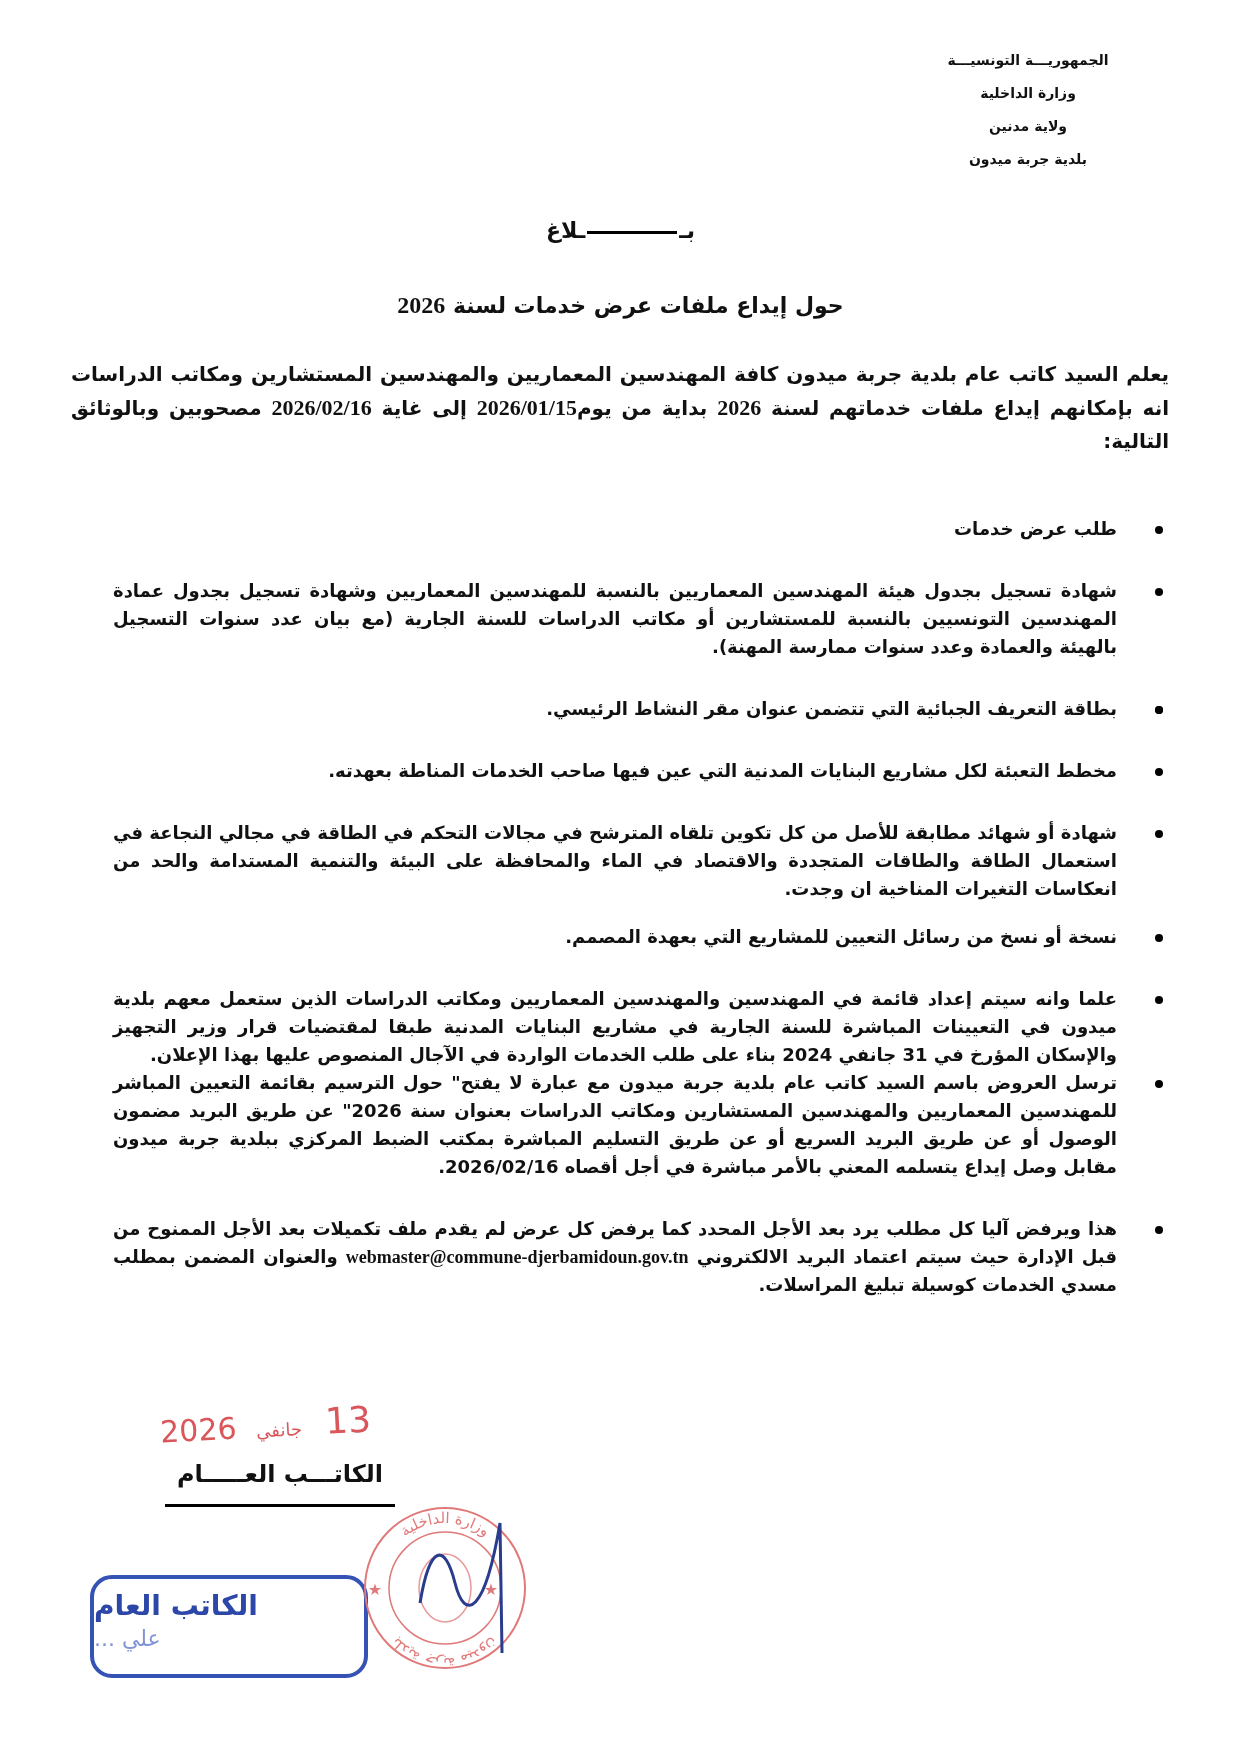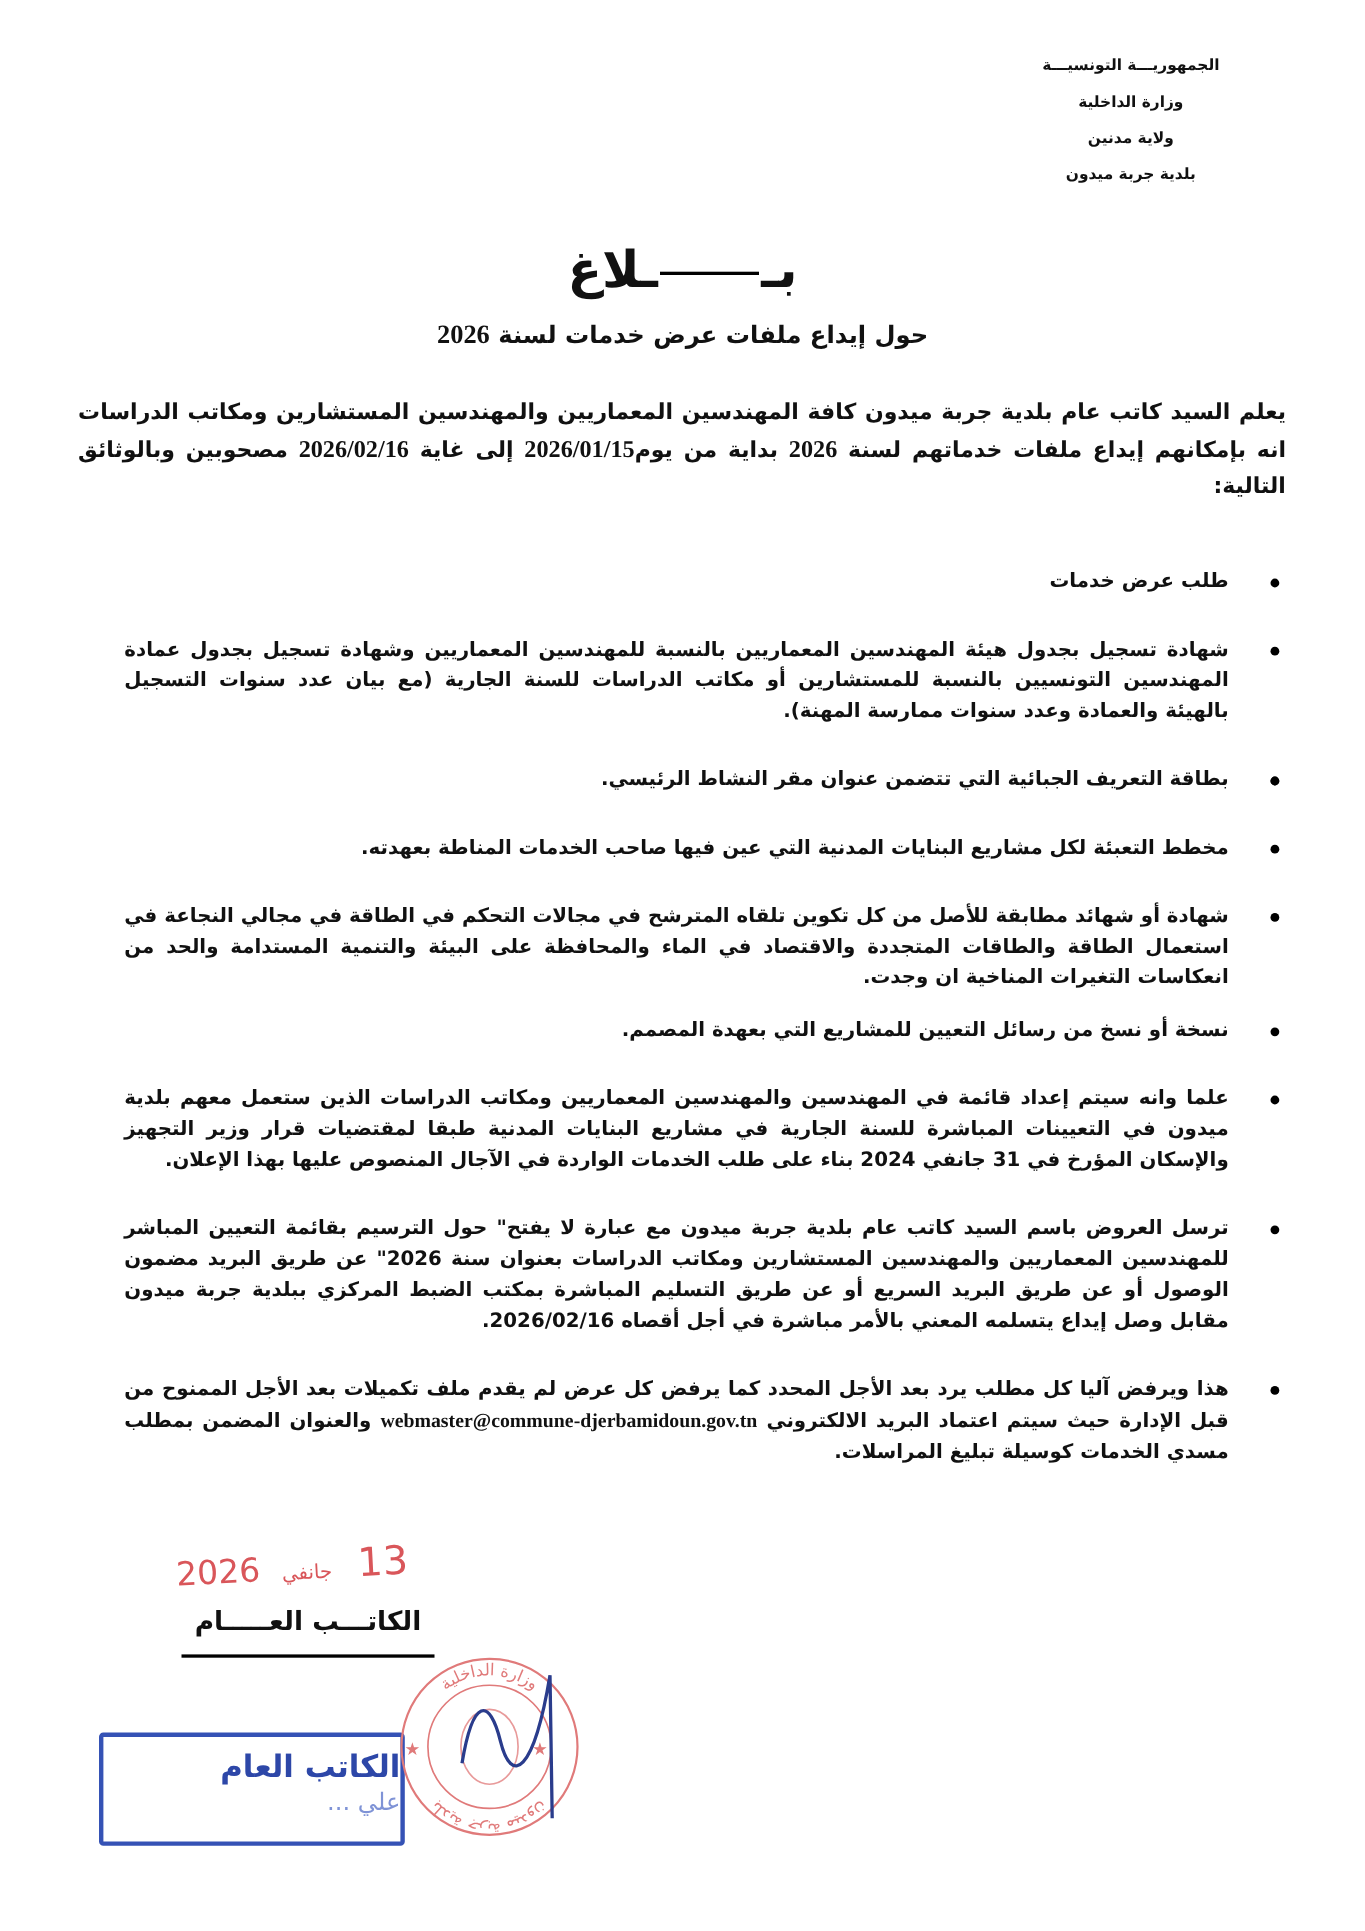--- a/index.html
+++ b/index.html
@@ -5,21 +5,21 @@
     html, body { margin: 0; padding: 0; background: #ffffff; }
     body { width: 1241px; height: 1755px; position: relative; overflow: hidden;
       font-family: "DejaVu Sans", "Liberation Sans", sans-serif; color: #111; }
     .page { position: absolute; inset: 0; direction: rtl; }
 
     .header-block { position: absolute; top: 44px; right: 73px; width: 280px; text-align: center;
       font-weight: bold; font-size: 14px; line-height: 33px; }
     .header-block div { white-space: nowrap; }
 
     .title-main { position: absolute; top: 218px; left: 0; width: 1241px; text-align: center;
-      font-family: "DejaVu Sans", sans-serif; font-weight: bold; font-size: 46px; letter-spacing: 1px; }
+      font-family: "DejaVu Sans", sans-serif; font-weight: bold; font-size: 22px; letter-spacing: 1px; }
     .title-main .kashida { display: inline-block; width: 90px; height: 3px; background: #000; vertical-align: middle; margin: 0 2px; }
 
     .subtitle { position: absolute; top: 292px; left: 0; width: 1241px; text-align: center;
       font-weight: bold; font-size: 22px; }
     .subtitle .num { font-family: "Liberation Serif", serif; font-size: 24px; }
 
     .intro { position: absolute; top: 358px; right: 72px; width: 1098px; text-align: justify;
       text-align-last: right; font-weight: bold; font-size: 20px; line-height: 33px; }
     .intro .num { font-family: "Liberation Serif", serif; font-size: 22px; }
 
@@ -32,21 +32,21 @@
     .stamp-date { position: absolute; top: 1404px; left: 160px; color: #d9565a; font-size: 30px;
       font-family: "DejaVu Sans", sans-serif; direction: rtl; letter-spacing: 1px; transform: rotate(-3deg); }
     .stamp-date .day { font-size: 36px; margin-left: 14px; }
     .stamp-date .month { font-size: 18px; margin-left: 10px; }
 
     .signature-title { position: absolute; top: 1460px; left: 165px; width: 230px; text-align: center;
       font-weight: bold; font-size: 24px; border-bottom: 3px solid #000; padding-bottom: 16px; }
 
     .official-seal { position: absolute; top: 1503px; left: 360px; width: 170px; height: 170px; }
     .sig-stamp { position: absolute; top: 1575px; left: 90px; width: 270px; height: 95px;
-      border: 4px solid #3552b5; border-radius: 4px; color: #3552b5; text-align: right; }
+      border: 4px solid #3552b5; border-radius: 22px; color: #3552b5; text-align: left; }
     .sig-stamp .line1 { font-size: 28px; font-weight: bold; margin-top: 10px; color: #2d47a8; }
     .sig-stamp .line2 { font-size: 22px; margin-top: 4px; color: #7f93d6; letter-spacing: 6px; }
   </style>
 </head>
 <body>
 
 <div class="page">
 
   <div class="header-block">
     <div>الجمهوريـــة التونسيـــة</div>
@@ -74,21 +74,21 @@
   </div>
 
   <ul class="items">
     <li style="margin-bottom:34px"><span class="bullet"></span><span>طلب عرض خدمات</span></li>
     <li style="margin-bottom:34px"><span class="bullet"></span><span>شهادة تسجيل بجدول هيئة المهندسين المعماريين بالنسبة للمهندسين المعماريين وشهادة تسجيل بجدول عمادة المهندسين التونسيين بالنسبة للمستشارين أو مكاتب الدراسات للسنة الجارية (مع بيان عدد سنوات التسجيل بالهيئة والعمادة وعدد سنوات ممارسة المهنة).</span></li>
     <li style="margin-bottom:34px"><span class="bullet"></span></li>
     <li style="margin-bottom:34px"><span class="bullet"></span><span>بطاقة التعريف الجبائية التي تتضمن عنوان مقر النشاط الرئيسي.</span></li>
     <li style="margin-bottom:34px"><span class="bullet"></span><span>مخطط التعبئة لكل مشاريع البنايات المدنية التي عين فيها صاحب الخدمات المناطة بعهدته.</span></li>
     <li style="margin-bottom:20px"><span class="bullet"></span><span>شهادة أو شهائد مطابقة للأصل من كل تكوين تلقاه المترشح في مجالات التحكم في الطاقة في مجالي النجاعة في استعمال الطاقة والطاقات المتجددة والاقتصاد في الماء والمحافظة على البيئة والتنمية المستدامة والحد من انعكاسات التغيرات المناخية ان وجدت.</span></li>
     <li style="margin-bottom:34px"><span class="bullet"></span><span>نسخة أو نسخ من رسائل التعيين للمشاريع التي بعهدة المصمم.</span></li>
-    <li style="margin-bottom:34px"><span class="bullet"></span><span>علما وانه سيتم إعداد قائمة في المهندسين والمهندسين المعماريين ومكاتب الدراسات الذين ستعمل معهم بلدية ميدون في التعيينات المباشرة للسنة الجارية في مشاريع البنايات المدنية طبقا لمقتضيات قرار وزير التجهيز والإسكان المؤرخ في 31 جانفي 2024 بناء على طلب الخدمات الواردة في الآجال المنصوص عليها بهذا الإعلان.</span></li>
+    <li style=""><span class="bullet"></span><span>علما وانه سيتم إعداد قائمة في المهندسين والمهندسين المعماريين ومكاتب الدراسات الذين ستعمل معهم بلدية ميدون في التعيينات المباشرة للسنة الجارية في مشاريع البنايات المدنية طبقا لمقتضيات قرار وزير التجهيز والإسكان المؤرخ في 31 جانفي 2024 بناء على طلب الخدمات الواردة في الآجال المنصوص عليها بهذا الإعلان.</span></li>
     <li style="margin-bottom:34px"><span class="bullet"></span><span>ترسل العروض باسم السيد كاتب عام بلدية جربة ميدون مع عبارة لا يفتح" حول الترسيم بقائمة التعيين المباشر للمهندسين المعماريين والمهندسين المستشارين ومكاتب الدراسات بعنوان سنة 2026" عن طريق البريد مضمون الوصول أو عن طريق البريد السريع أو عن طريق التسليم المباشرة بمكتب الضبط المركزي ببلدية جربة ميدون مقابل وصل إيداع يتسلمه المعني بالأمر مباشرة في أجل أقصاه 2026/02/16.</span></li>
     <li><span class="bullet"></span><span>هذا ويرفض آليا كل مطلب يرد بعد الأجل المحدد كما يرفض كل عرض لم يقدم ملف تكميلات بعد الأجل الممنوح من قبل الإدارة حيث سيتم اعتماد البريد الالكتروني</span> <span class="email">webmaster@commune-djerbamidoun.gov.tn</span> <span>والعنوان المضمن بمطلب مسدي الخدمات كوسيلة تبليغ المراسلات.</span></li>
   </ul>
 
   <div class="stamp-date">
     <span class="day">13</span>
     <span class="month">جانفي</span>
     <span class="year">2026</span>
   </div>
 

